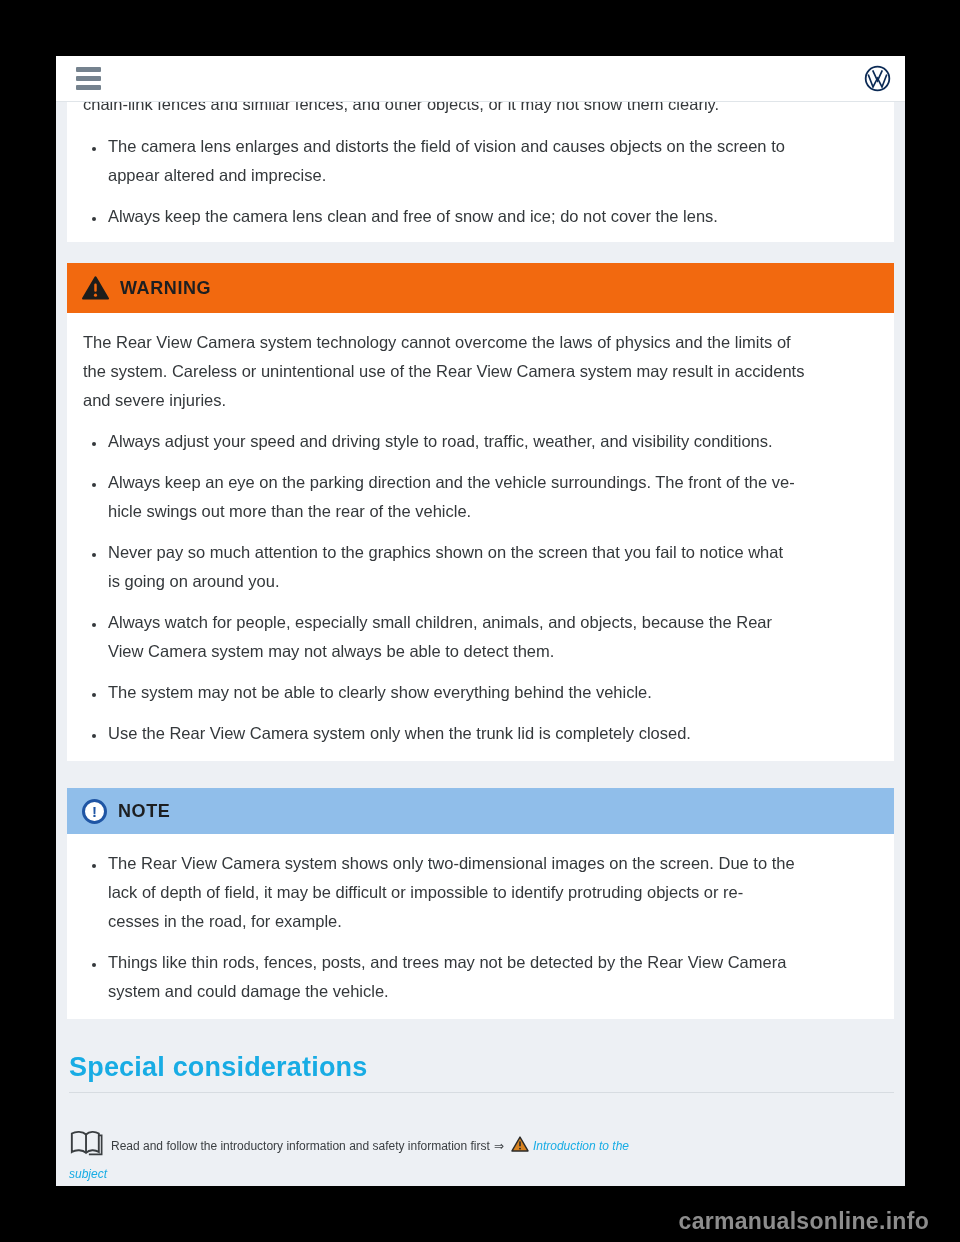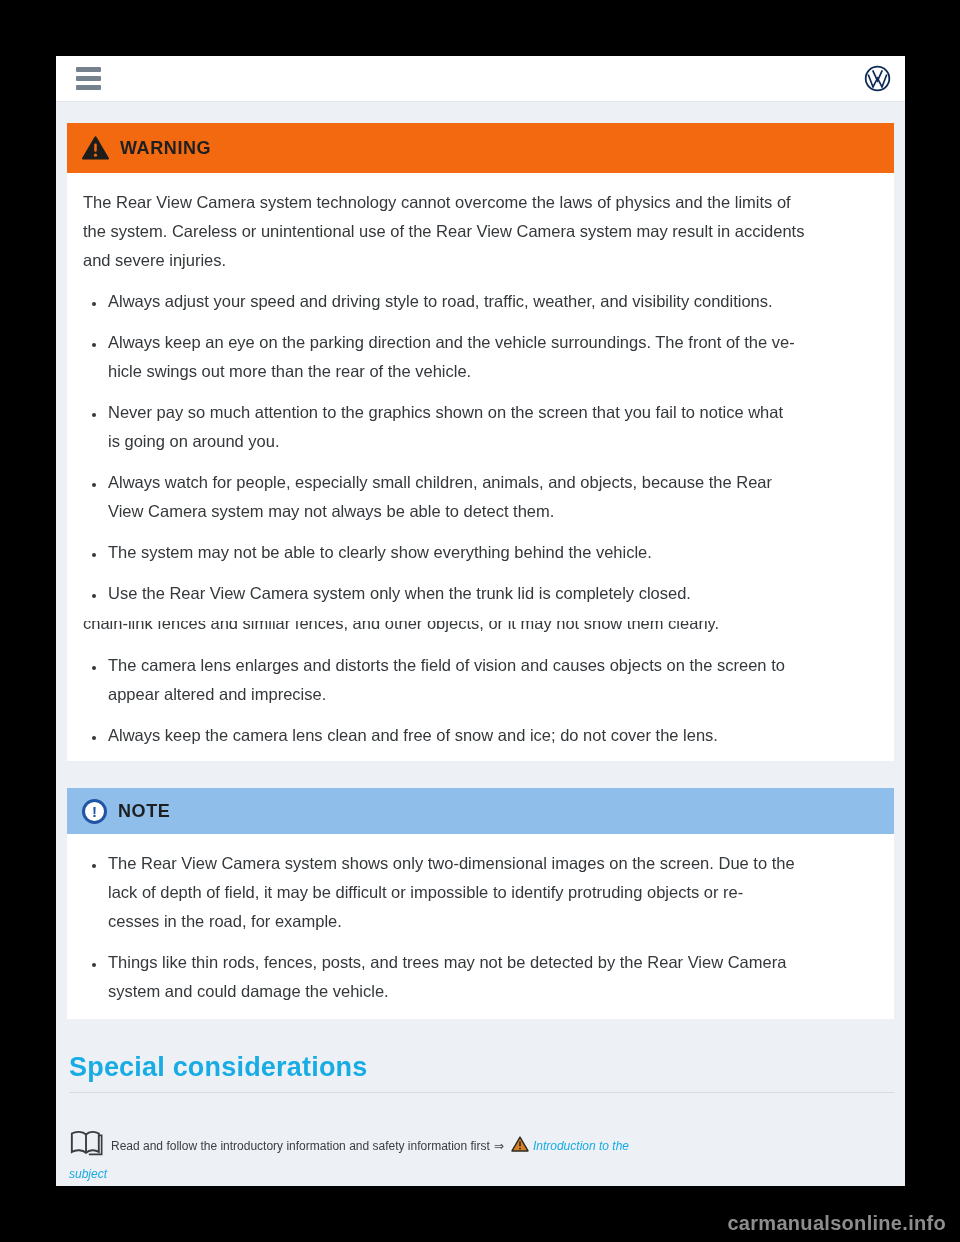--- a/index.html
+++ b/index.html
@@ -106,23 +106,23 @@
   .readfirst .ref-tri { vertical-align: -2px; margin-right: 4px; }
   .readfirst .ref-link {
     color: var(--accent_cyan, #18ace4);
     font-style: italic;
     white-space: pre-line;
     cursor: pointer;
   }
   
   .watermark {
     position: absolute;
-    right: 14px; bottom: 7px;
+    right: 31px; bottom: 7px;
     color: var(--watermark_gray, #8d8d8d);
-    font-size: 20px;
+    font-size: 23px;
     font-weight: 700;
     letter-spacing: 0.3px;
     text-align: right;
   }
 </style>
 </head>
 <body>
 
 <div class="page">
 
@@ -133,20 +133,29 @@
       <span></span>
     </div>
     <svg class="vw-logo" width="27" height="27" viewBox="0 0 48 48" fill="none">
       <circle cx="24" cy="24" r="21" stroke="#0b2a55" stroke-width="3.2"></circle>
       <path d="M15.5 9.5 L24 28 L32.5 9.5" stroke="#0b2a55" stroke-width="3" fill="none" stroke-linejoin="miter"></path>
       <path d="M7.5 17 L16 39 L24 23.5 L32 39 L40.5 17" stroke="#0b2a55" stroke-width="3" fill="none" stroke-linejoin="miter"></path>
     </svg>
   </div>
 
   <div class="content">
+
+    <div class="card first">
+      <p class="bodytext clipped">chain-link fences and similar fences, and other objects, or it may not show them clearly.</p>
+      <ul class="bullets">
+          <li class="bodytext">The camera lens enlarges and distorts the field of vision and causes objects on the screen to
+appear altered and imprecise.</li>
+          <li class="bodytext">Always keep the camera lens clean and free of snow and ice; do not cover the lens.</li>
+        </ul>
+    </div>
 
     <div class="card warn">
       <div class="banner banner-warning">
         <svg width="27" height="24" viewBox="0 0 26 23">
           <path d="M13 1.2 L25 21.6 L1 21.6 Z" fill="#1d1d1b" stroke="#1d1d1b" stroke-width="2" stroke-linejoin="round"></path>
           <rect x="11.8" y="7.2" width="2.4" height="8" rx="1.1" fill="#f2690f"></rect>
           <circle cx="13" cy="18.4" r="1.5" fill="#f2690f"></circle>
         </svg>
         <span class="banner-title">WARNING</span>
       </div>
@@ -161,29 +170,20 @@
             <li class="bodytext">Never pay so much attention to the graphics shown on the screen that you fail to notice what
 is going on around you.</li>
             <li class="bodytext">Always watch for people, especially small children, animals, and objects, because the Rear
 View Camera system may not always be able to detect them.</li>
             <li class="bodytext">The system may not be able to clearly show everything behind the vehicle.</li>
             <li class="bodytext">Use the Rear View Camera system only when the trunk lid is completely closed.</li>
           </ul>
       </div>
     </div>
 
-    <div class="card first">
-      <p class="bodytext clipped">chain-link fences and similar fences, and other objects, or it may not show them clearly.</p>
-      <ul class="bullets">
-          <li class="bodytext">The camera lens enlarges and distorts the field of vision and causes objects on the screen to
-appear altered and imprecise.</li>
-          <li class="bodytext">Always keep the camera lens clean and free of snow and ice; do not cover the lens.</li>
-        </ul>
-    </div>
-
     <div class="card note">
       <div class="banner banner-note">
         <span class="note-icon">!</span>
         <span class="banner-title">NOTE</span>
       </div>
       <div class="card-body">
         <ul class="bullets">
             <li class="bodytext">The Rear View Camera system shows only two-dimensional images on the screen. Due to the
 lack of depth of field, it may be difficult or impossible to identify protruding objects or re-
 cesses in the road, for example.</li>

